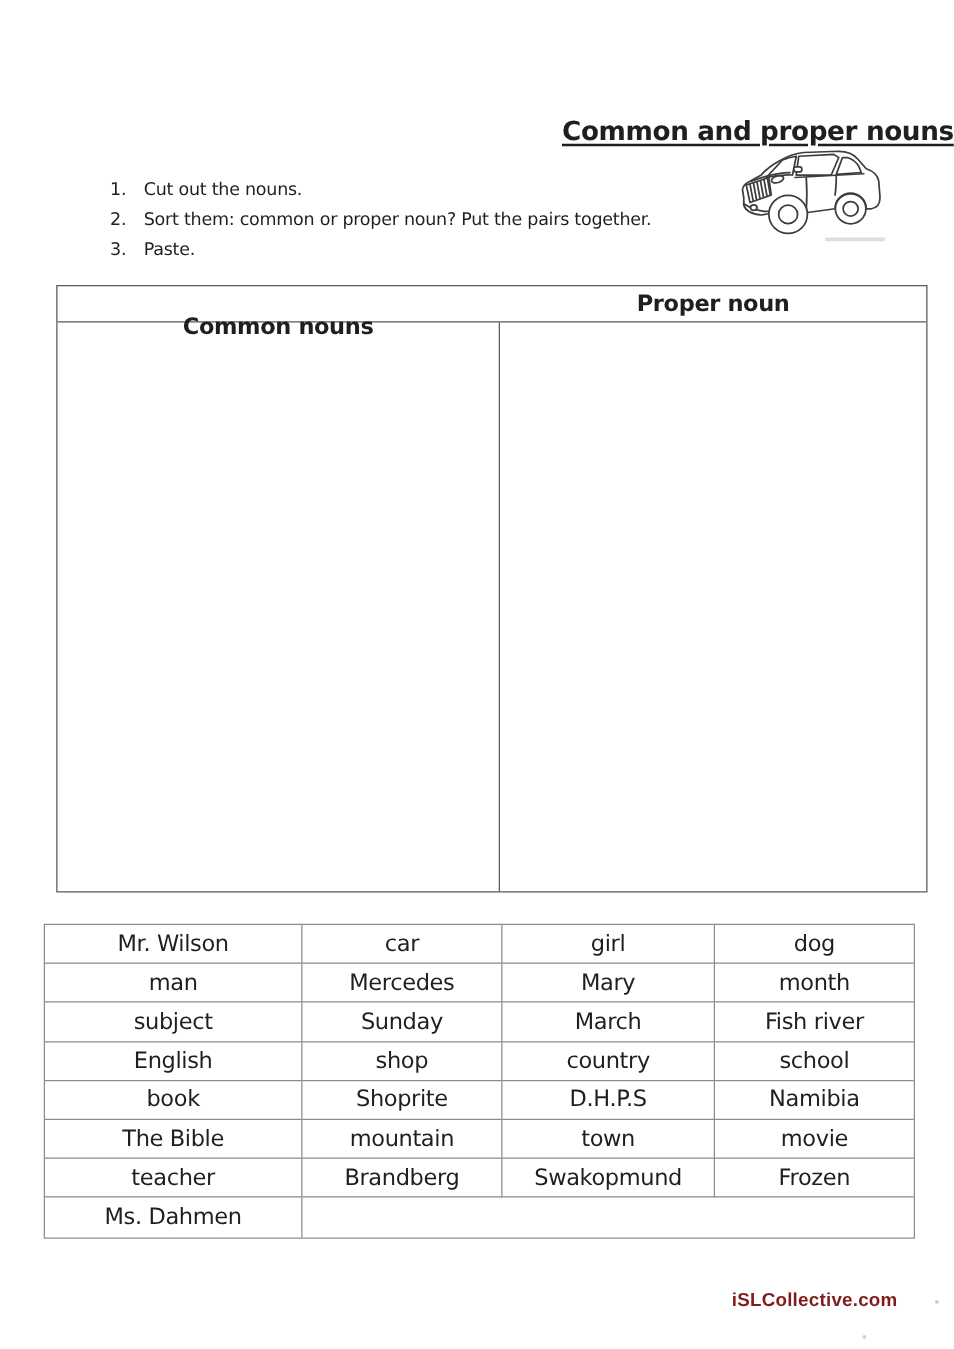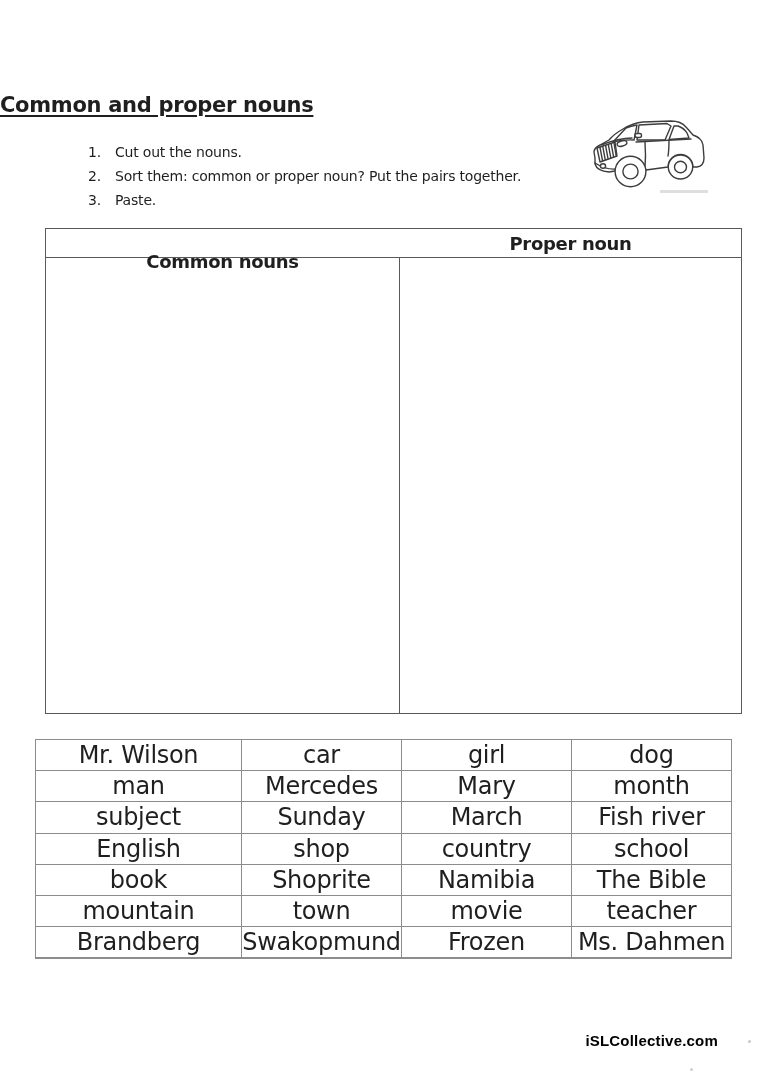--- a/index.html
+++ b/index.html
@@ -1,21 +1,21 @@
 <!DOCTYPE html>
 <html><head>
 <meta charset="utf-8">
 <style>
   html,body{margin:0;padding:0;background:#ffffff;}
   body{width:763px;height:1079px;overflow:hidden;position:relative;
        font-family:"DejaVu Sans","Liberation Sans",sans-serif;color:#1f1f1f;}
   .page{position:absolute;inset:0;background:#ffffff;}
 
   
-  .title{position:absolute;left:0;right:0;top:93px;text-align:left;
+  .title{position:absolute;left:12px;right:0;top:93px;text-align:right;
          font-size:21px;font-weight:bold;letter-spacing:-0.3px;}
   .title span{text-decoration:underline;text-underline-offset:3px;}
 
   
   .instructions{position:absolute;left:88px;top:140px;}
   .instr-row{display:flex;font-size:14px;line-height:24px;letter-spacing:-0.2px;}
   .instr-num{width:27px;}
 
   
   .car{position:absolute;left:579px;top:112px;width:140px;height:86px;}
@@ -33,29 +33,29 @@
   .sort-hcell.right{flex:1;}
   .sort-body{display:flex;height:454.5px;}
   .sort-bcell.left{width:354px;border-right:1.5px solid #595959;box-sizing:border-box;}
   .sort-bcell.right{flex:1;}
 
   
   .word-grid{position:absolute;left:35px;top:739px;
              display:grid;grid-template-columns:206px 160px 170px 159px;
              grid-auto-rows:31.2px;border:1.5px solid #8c8c8c;}
   .wcell{display:flex;align-items:center;justify-content:center;
-         font-size:24px;letter-spacing:-0.3px;white-space:nowrap;
+         font-size:18px;letter-spacing:-0.3px;white-space:nowrap;
          border-right:1.5px solid #8c8c8c;border-bottom:1.5px solid #8c8c8c;
          box-sizing:border-box;}
   .wcell:nth-child(4n){border-right:none;}
   .wcell:nth-child(n+29){border-bottom:none;}
 
   
   .watermark{position:absolute;top:1032px;right:45px;font-size:15px;font-weight:bold;
-             color:#000000;letter-spacing:0.2px;
+             color:#7f1d1d;letter-spacing:0.2px;
              font-family:"Liberation Sans","DejaVu Sans",sans-serif;}
   .dot-a{position:absolute;left:748px;top:1040px;width:3px;height:3px;background:#c9c9c9;border-radius:50%;}
   .dot-b{position:absolute;left:690px;top:1068px;width:3px;height:3px;background:#cfcfcf;border-radius:50%;}
 </style>
 </head>
 <body>
 
 <div class="page">
 
   <div class="title"><span>Common and proper nouns</span></div>
@@ -134,20 +134,21 @@
     <div class="wcell">subject</div>
     <div class="wcell">Sunday</div>
     <div class="wcell">March</div>
     <div class="wcell">Fish river</div>
     <div class="wcell">English</div>
     <div class="wcell">shop</div>
     <div class="wcell">country</div>
     <div class="wcell">school</div>
     <div class="wcell">book</div>
     <div class="wcell">Shoprite</div>
+    <div class="wcell">D.H.P.S</div>
     <div class="wcell">Namibia</div>
     <div class="wcell">The Bible</div>
     <div class="wcell">mountain</div>
     <div class="wcell">town</div>
     <div class="wcell">movie</div>
     <div class="wcell">teacher</div>
     <div class="wcell">Brandberg</div>
     <div class="wcell">Swakopmund</div>
     <div class="wcell">Frozen</div>
     <div class="wcell">Ms. Dahmen</div>

